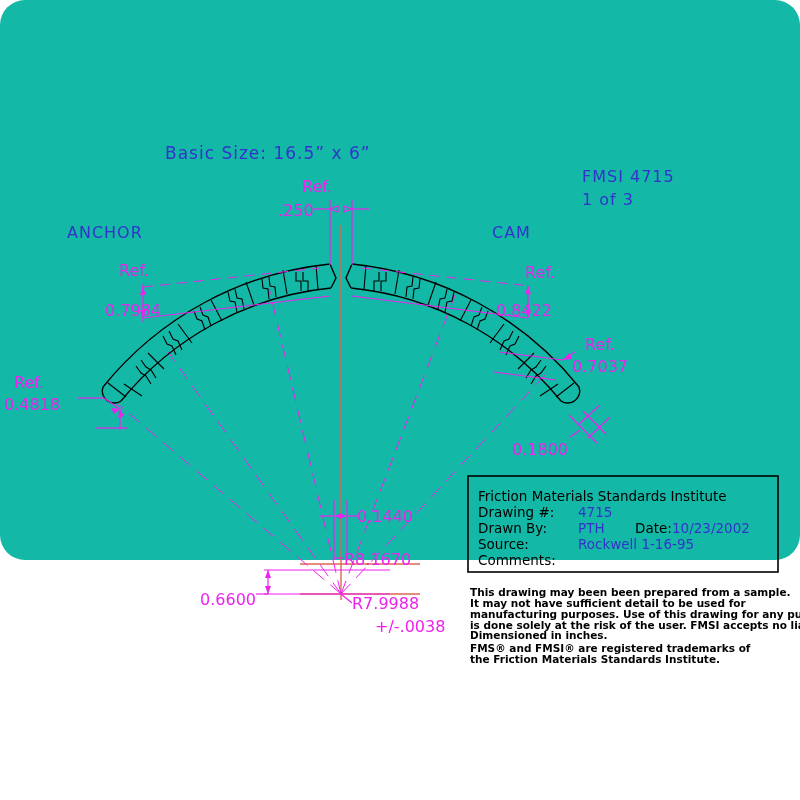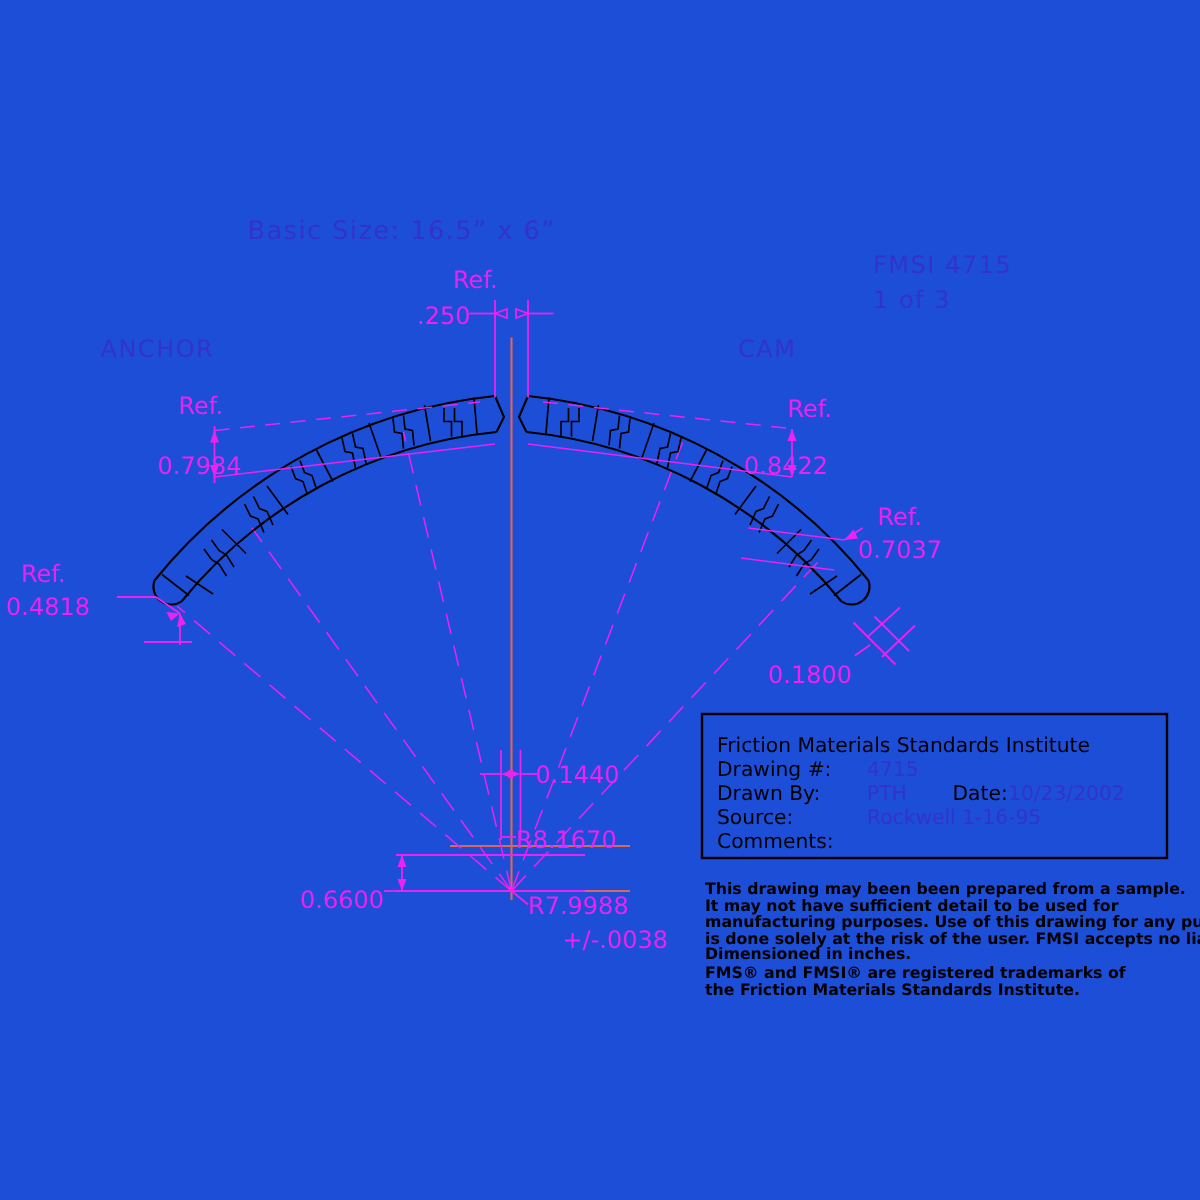--- a/index.html
+++ b/index.html
@@ -1,18 +1,18 @@
 <!DOCTYPE html>
 <html><head>
 <meta charset="utf-8">
 <style>
   html,body{margin:0;padding:0;background:#ffffff;}
   body{width:800px;height:800px;overflow:hidden;
        font-family:"DejaVu Sans",sans-serif;}
-  #stage{position:relative;width:800px;height:800px;background:#1d4ed8;}
+  #stage{position:relative;width:800px;height:560px;background:#14b8a6;border-radius:25px;}
   svg{position:absolute;top:0;left:0;width:800px;height:800px;}
   .txt{font-family:"DejaVu Sans",sans-serif;}
   .blue{fill:#3333cc;}
   .mag{fill:#ee22ee;}
   .blk{fill:#000000;}
   .ln-blk{stroke:#000000;fill:none;stroke-width:1.4;}
   .ln-blk-thin{stroke:#000000;fill:none;stroke-width:1.1;}
   .ln-mag{stroke:#ee22ee;fill:none;stroke-width:1.2;}
   .ln-mag-thin{stroke:#ee22ee;fill:none;stroke-width:1;}
   .ln-red{stroke:#dd6655;fill:none;stroke-width:1.4;}

